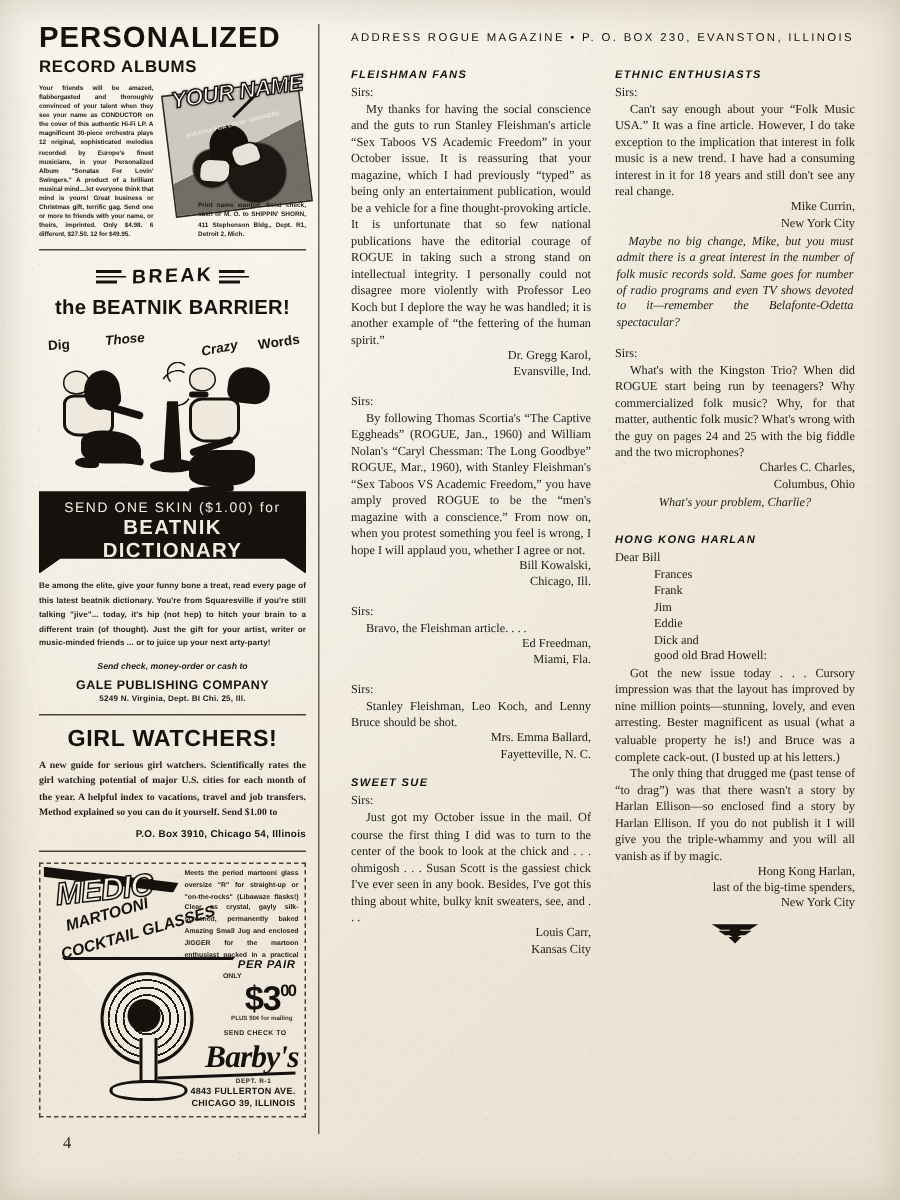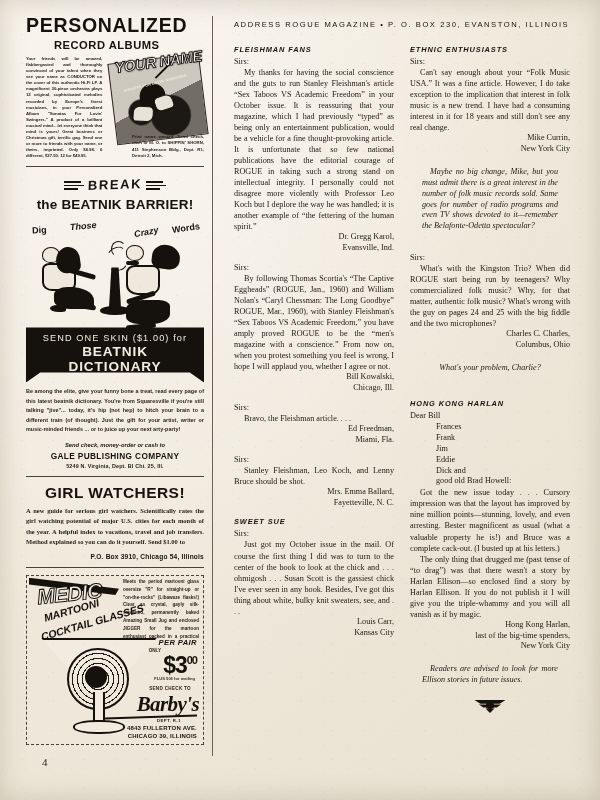--- a/index.html
+++ b/index.html
@@ -76,21 +76,20 @@
     color: #16120d;
     line-height: 1.02;
   }
   .pz-sub {
     font-family: "Liberation Sans", sans-serif;
     font-weight: bold;
     font-size: 11.2px;
     letter-spacing: 0.5px;
     color: #16120d;
     margin-top: 3px;
-    margin-left: 28px;
   }
   .pz-body {
     display: flex;
     margin-top: 5px;
     gap: 4px;
   }
   .pz-copy {
     font-family: "Liberation Sans", sans-serif;
     font-size: 4.3px;
     font-weight: bold;
@@ -721,21 +720,21 @@
     margin-top: 0px;
   }
   .edit-note {
     font-family: "Liberation Serif", serif;
     font-style: italic;
     font-size: 8.2px;
     line-height: 1.33;
     color: #1d1913;
     text-align: justify;
     text-indent: 8px;
-    margin: 12px;
+    margin: 1px;
   }
   .edit-note.center { text-indent: 0; text-align: center; }
   .gap { height: 9px; }
   .gap-lg { height: 13px; }
 
   .dear-list {
     font-family: "Liberation Serif", serif;
     font-size: 8.2px;
     line-height: 1.33;
     color: #1d1913;
@@ -999,21 +998,20 @@
               <div class="ind2">Dick and</div>
               <div class="ind2">good old Brad Howell:</div>
             </div>
             <p class="ltext">Got the new issue today . . . Cursory impression was that the layout has improved by nine million points—stunning, lovely, and even arresting. Bester magnificent as usual (what a valuable property he is!) and Bruce was a complete cack-out. (I busted up at his letters.)</p>
             <p class="ltext">The only thing that drugged me (past tense of “to drag”) was that there wasn't a story by Harlan Ellison—so enclosed find a story by Harlan Ellison. If you do not publish it I will give you the triple-whammy and you will all vanish as if by magic.</p>
             <div class="sig">
               <div>Hong Kong Harlan,</div>
               <div>last of the big-time spenders,</div>
               <div>New York City</div>
             </div>
-            <p class="edit-note noindent">Readers are advised to look for more Ellison stories in future issues.</p>
             <div class="tail-wings">
               <svg viewBox="0 0 92 40">
                 <path d="M4 4 L88 4 L72 14 L20 14 Z" fill="#16120d"></path>
                 <path d="M16 16 L76 16 L64 24 L28 24 Z" fill="#16120d"></path>
                 <ellipse cx="46" cy="19" rx="11" ry="9" fill="#16120d"></ellipse>
                 <path d="M34 27 L58 27 L46 39 Z" fill="#16120d"></path>
               </svg>
             </div>
           </div>
 

